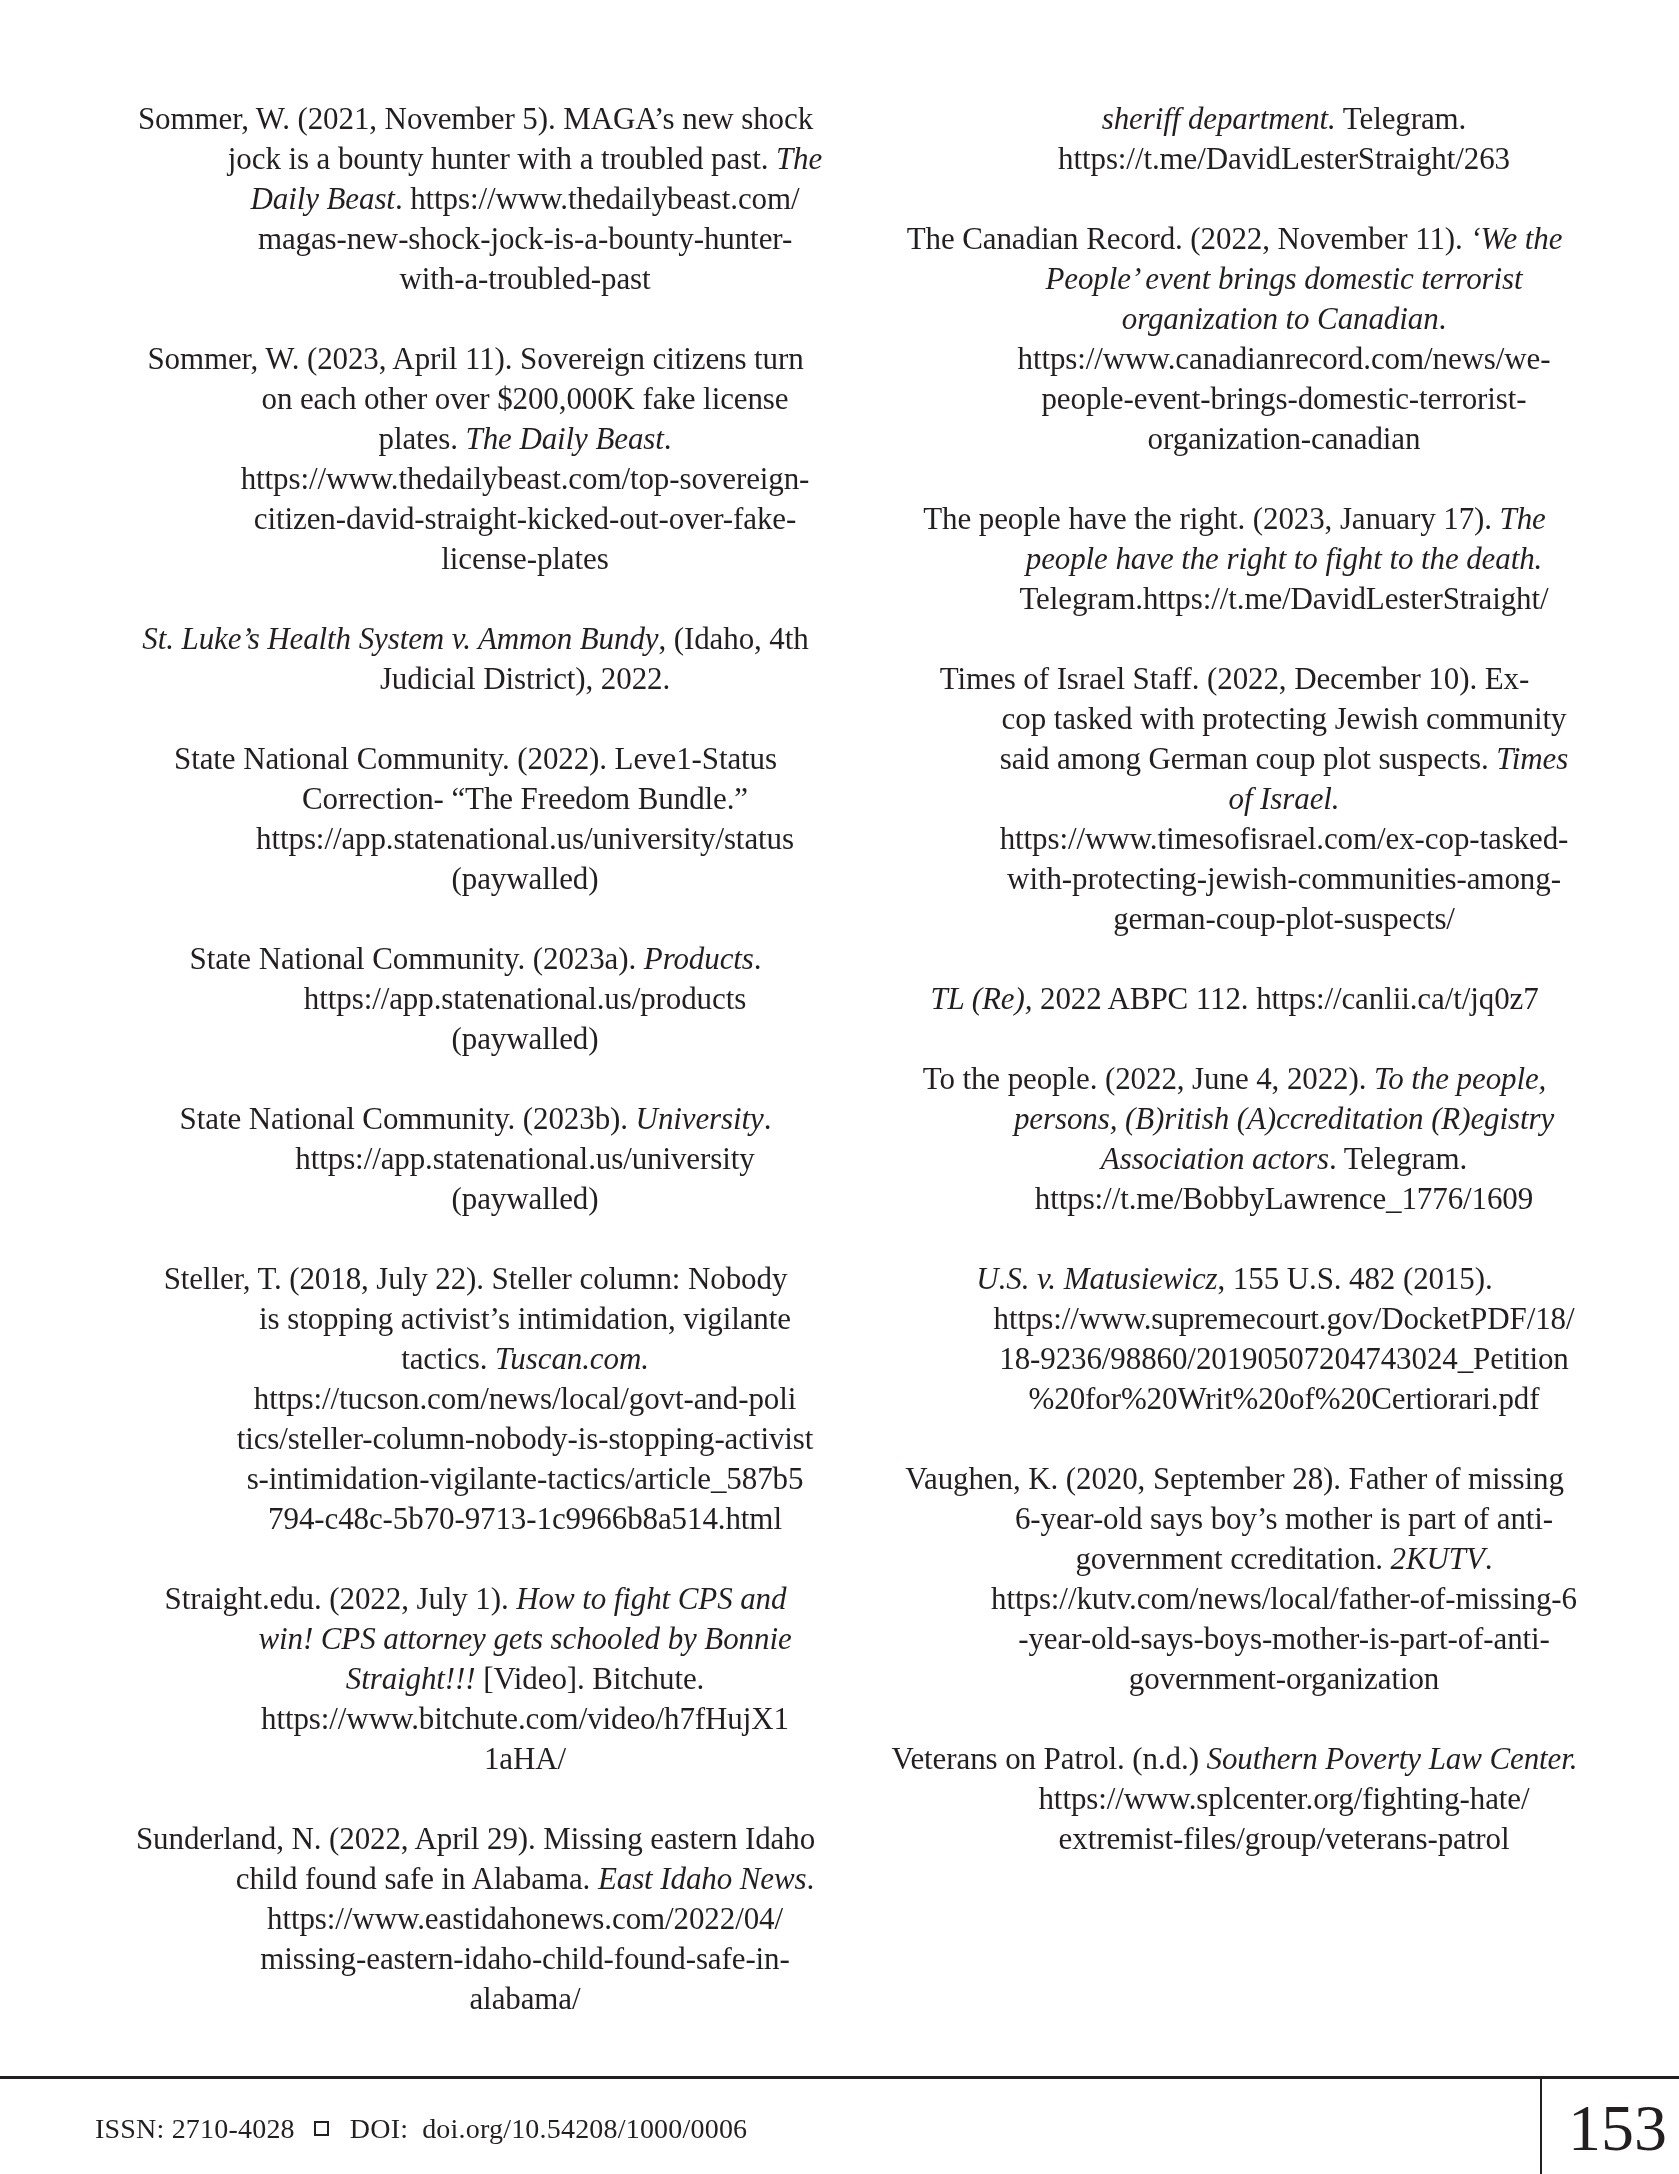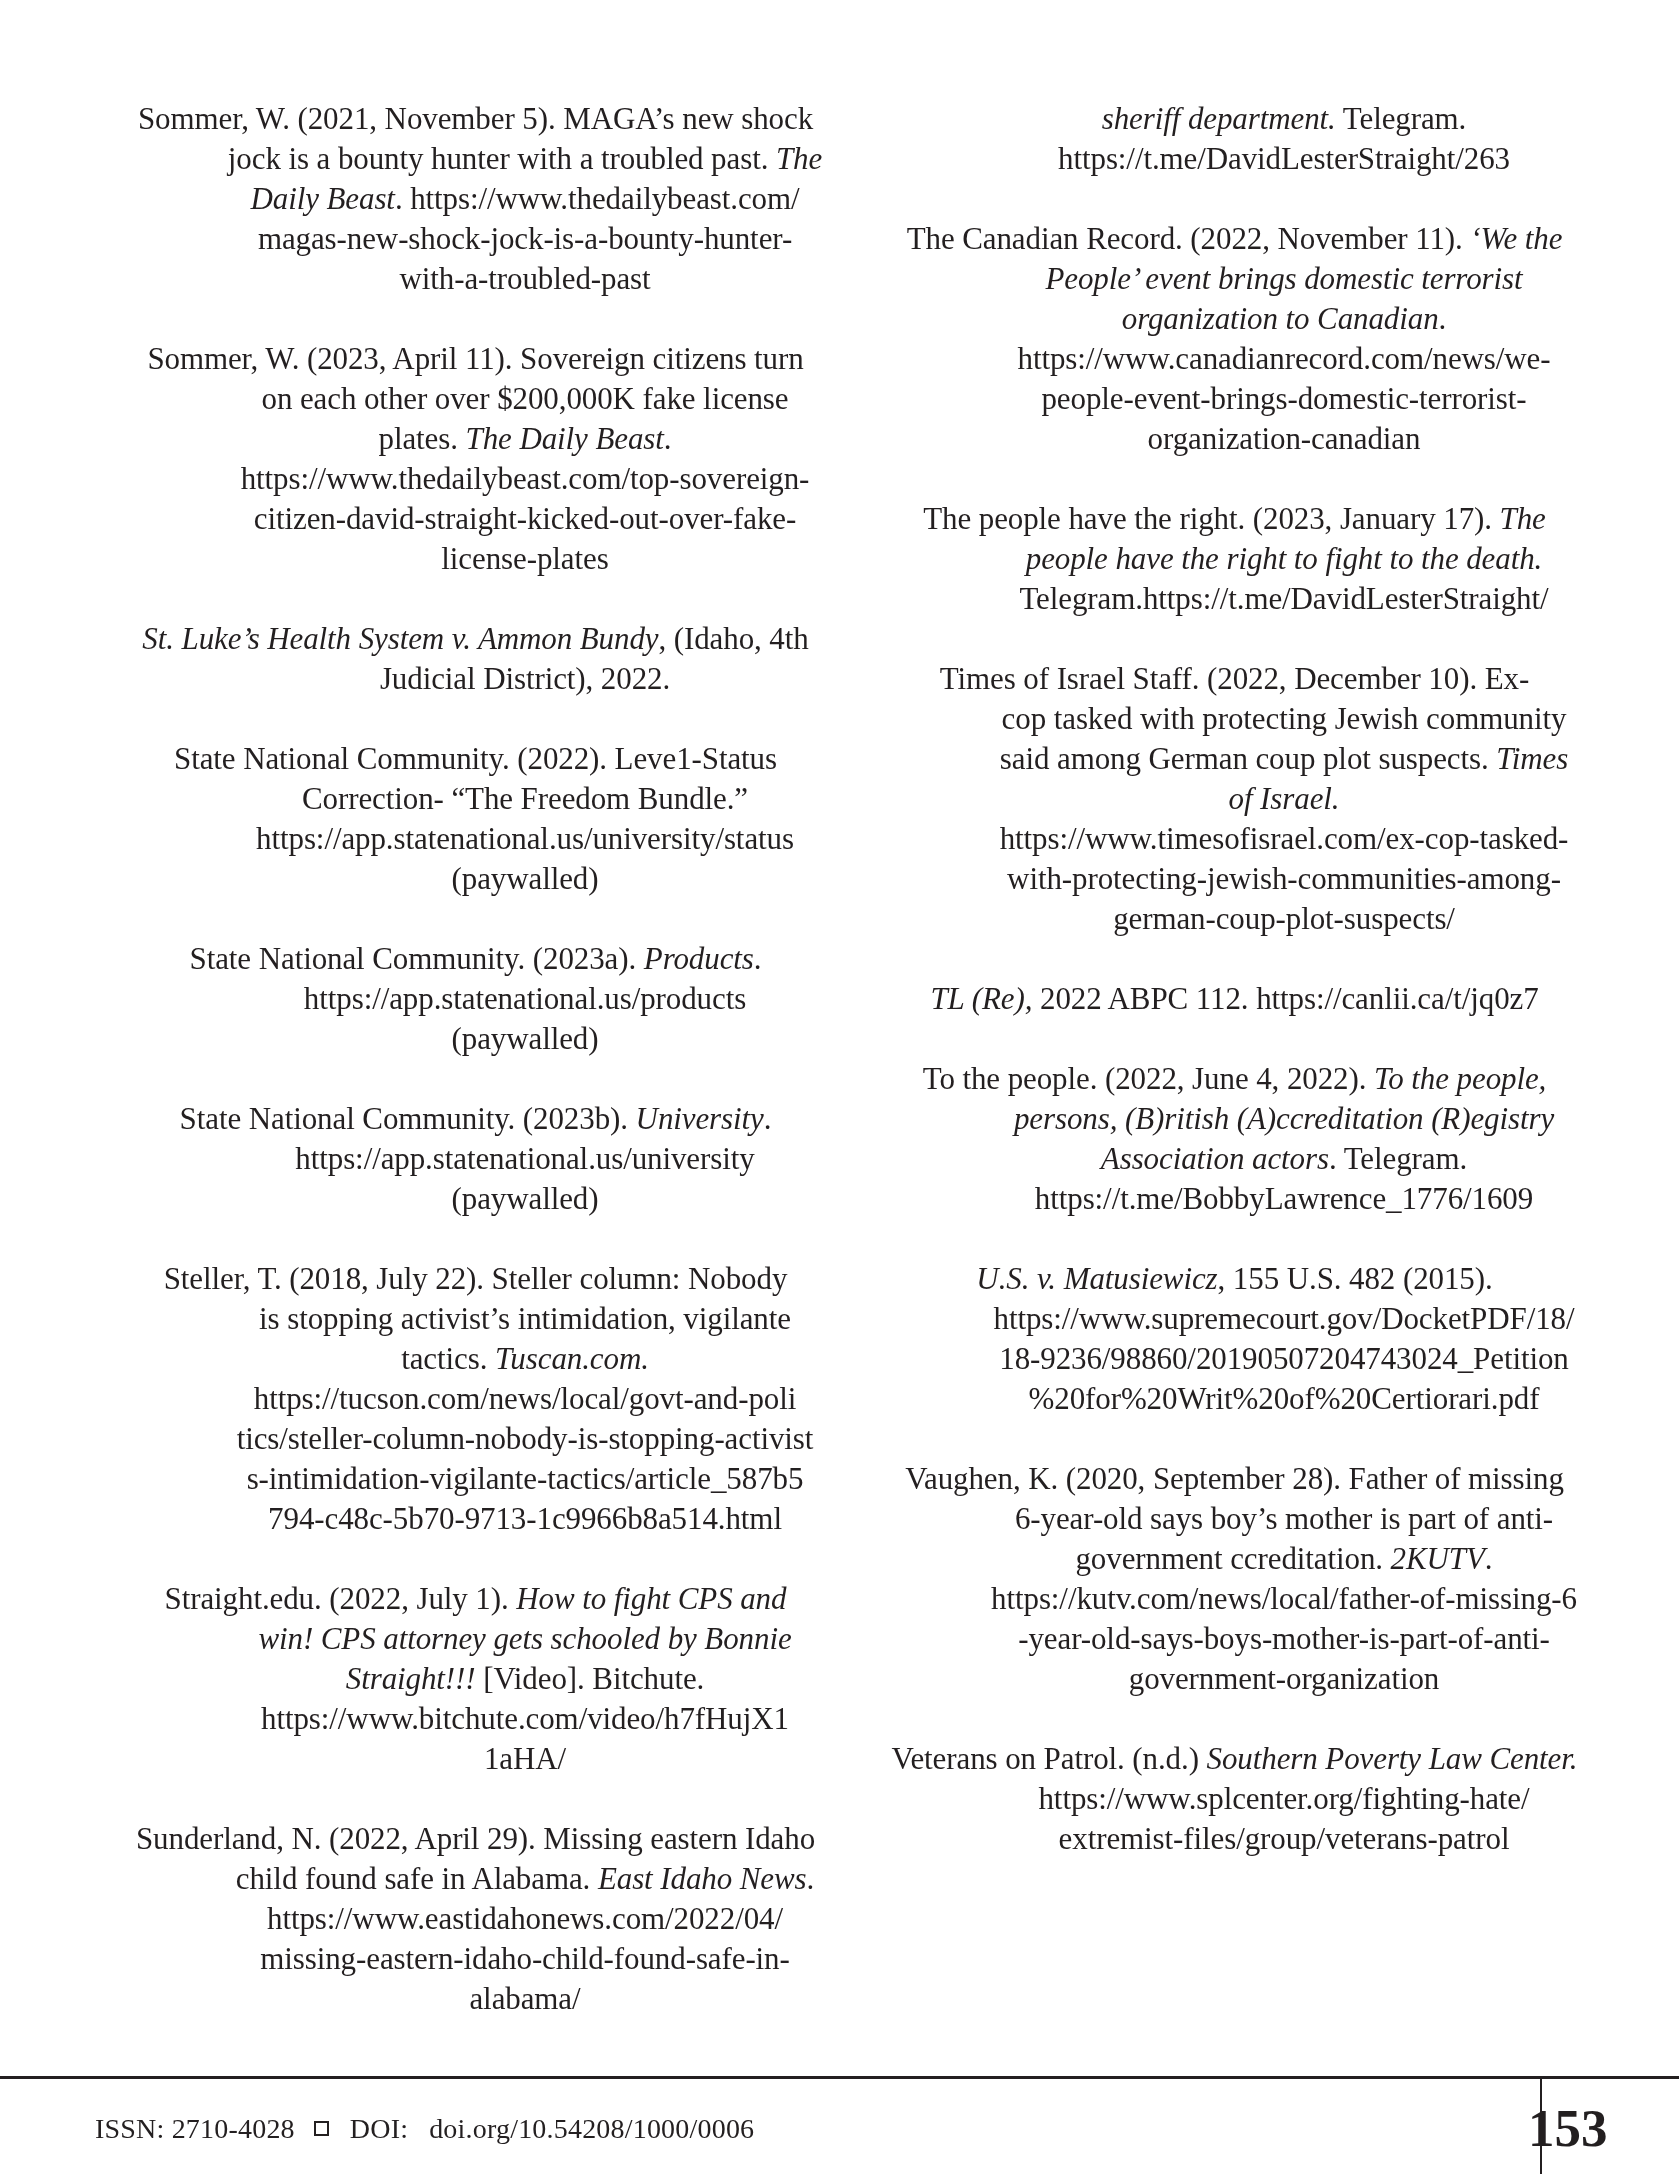--- a/index.html
+++ b/index.html
@@ -68,29 +68,28 @@
     }
     .footer-sep {
       display: inline-block;
       width: 15px;
       height: 15px;
       border: 2.4px solid #231f20;
       box-sizing: border-box;
       margin: 0 21px 0 19px;
       vertical-align: 1.9px;
     }
-    .footer-doi-label { margin-right: 21px; }
+    .footer-doi-label { margin-right: 14px; }
     .page-number {
       position: absolute;
-      left: 1528px;
+      left: 1568px;
       top: 2098px;
-      font-size: 53px;
+      font-size: 66px;
       line-height: 60px;
       white-space: nowrap;
-      font-weight: bold;
     }
   </style>
 </head>
 <body>
 
 <div class="column col-left">
     <div class="entry">
       <span class="line"><span>Sommer, W. (2021, November 5). MAGA’s new shock</span></span>
       <span class="line indent"><span>jock is a bounty hunter with a troubled past. </span><span class="it">The</span></span>
       <span class="line indent"><span class="it">Daily Beast</span><span>. https://www.thedailybeast.com/</span></span>

